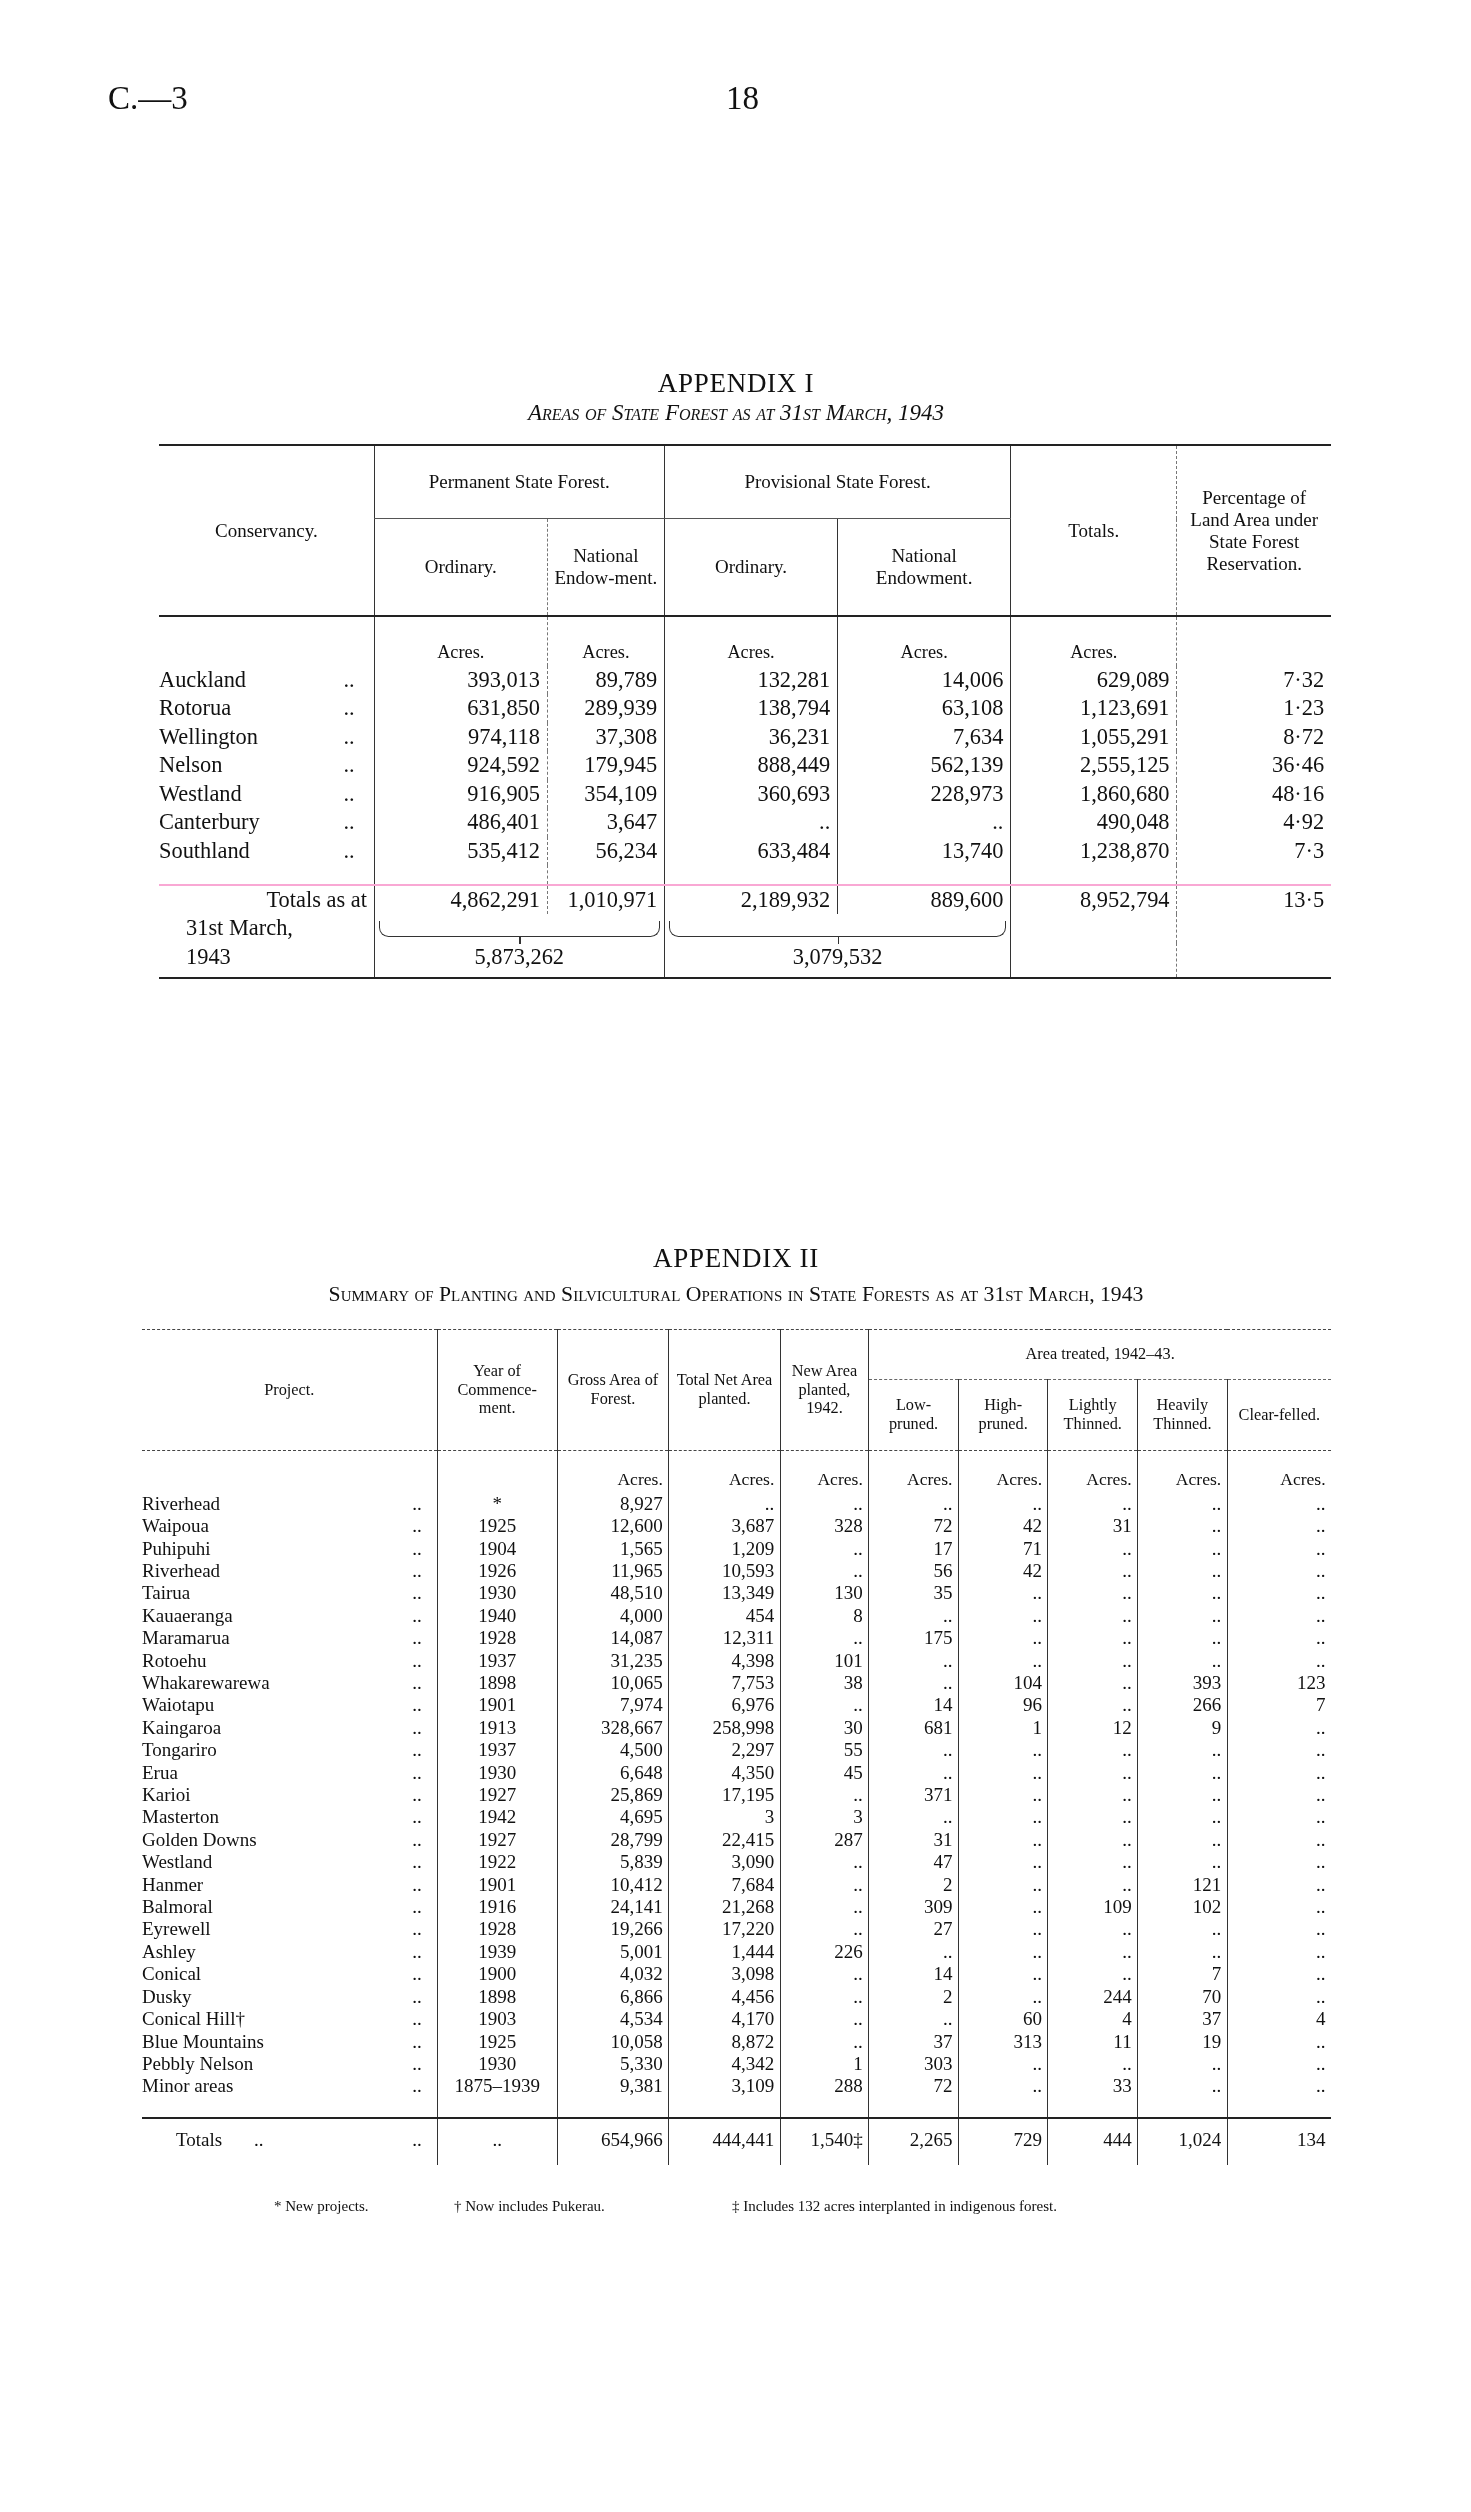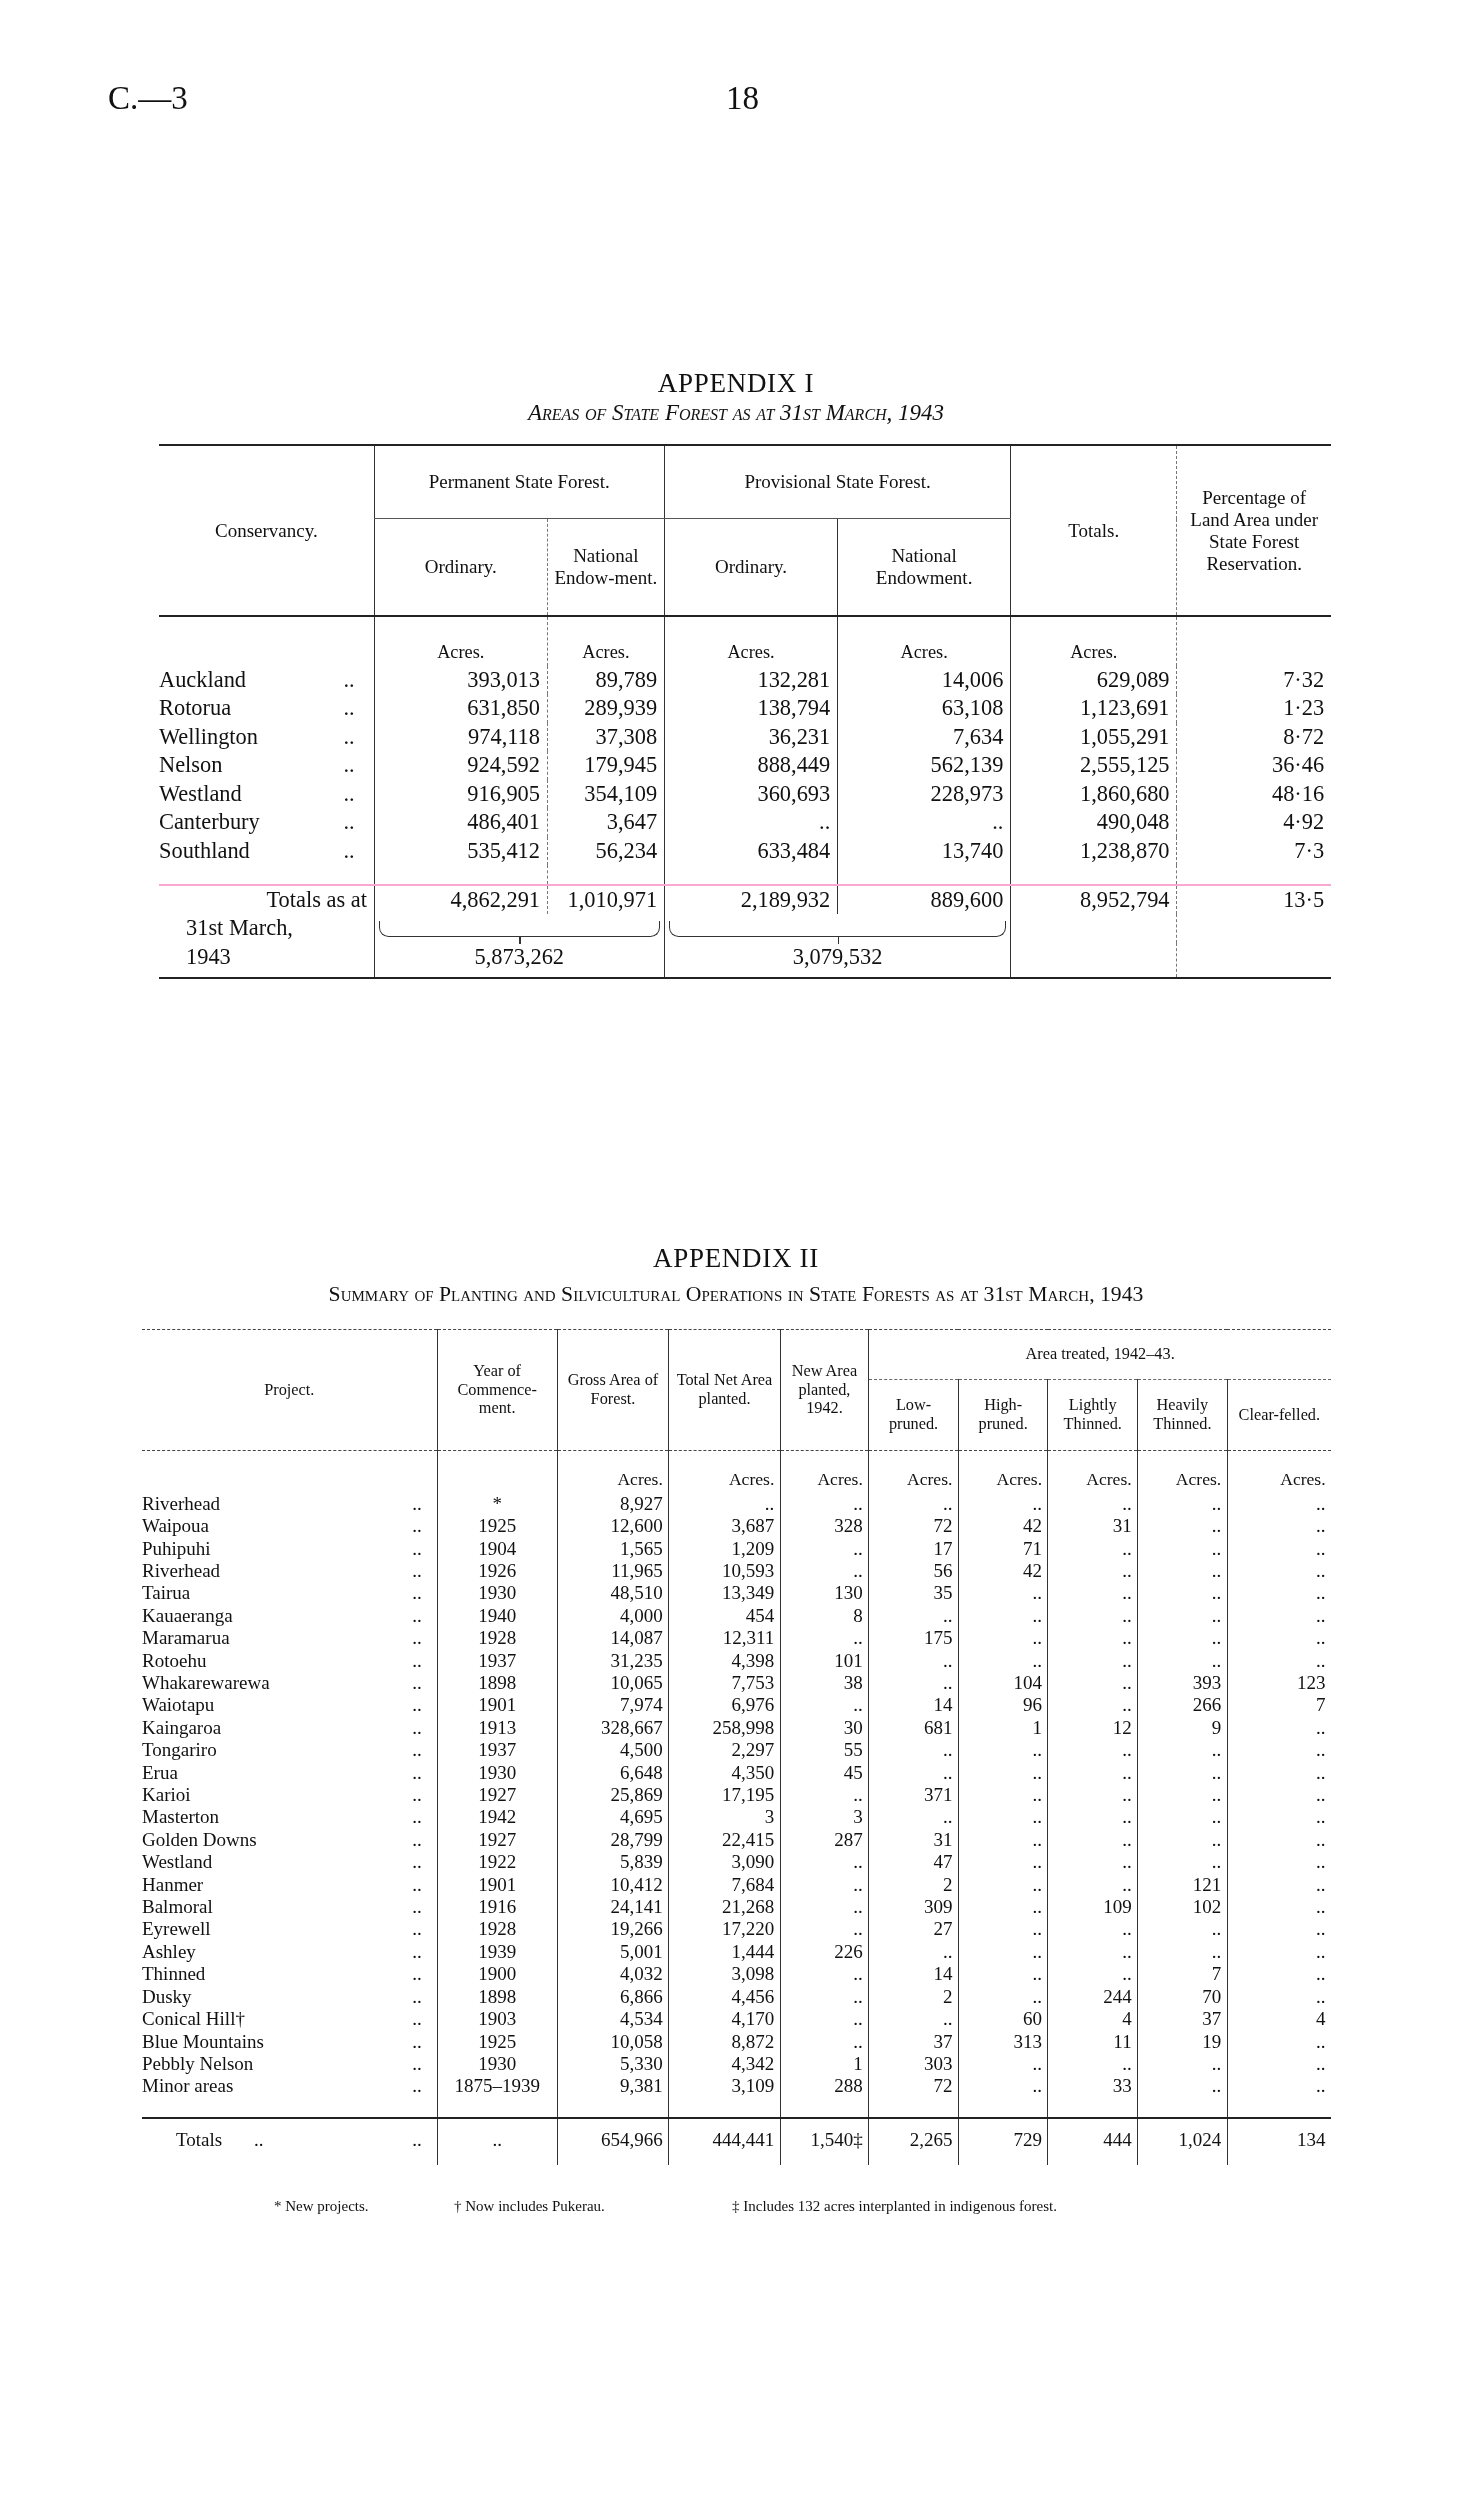--- a/index.html
+++ b/index.html
@@ -489,21 +489,21 @@
         <td class="vl num">5,001</td>
         <td class="vl num">1,444</td>
         <td class="vl num">226</td>
         <td class="vl num">..</td>
         <td class="vl num">..</td>
         <td class="vl num">..</td>
         <td class="vl num">..</td>
         <td class="vl num">..</td>
       </tr>
       <tr>
-        <td class="name"><span>Thinned</span><span style="float: right; margin-right: 9.5px;">..</span></td>
+        <td class="name"><span>Conical</span><span style="float: right; margin-right: 9.5px;">..</span></td>
         <td class="vl ctr">1900</td>
         <td class="vl num">4,032</td>
         <td class="vl num">3,098</td>
         <td class="vl num">..</td>
         <td class="vl num">14</td>
         <td class="vl num">..</td>
         <td class="vl num">..</td>
         <td class="vl num">7</td>
         <td class="vl num">..</td>
       </tr>

